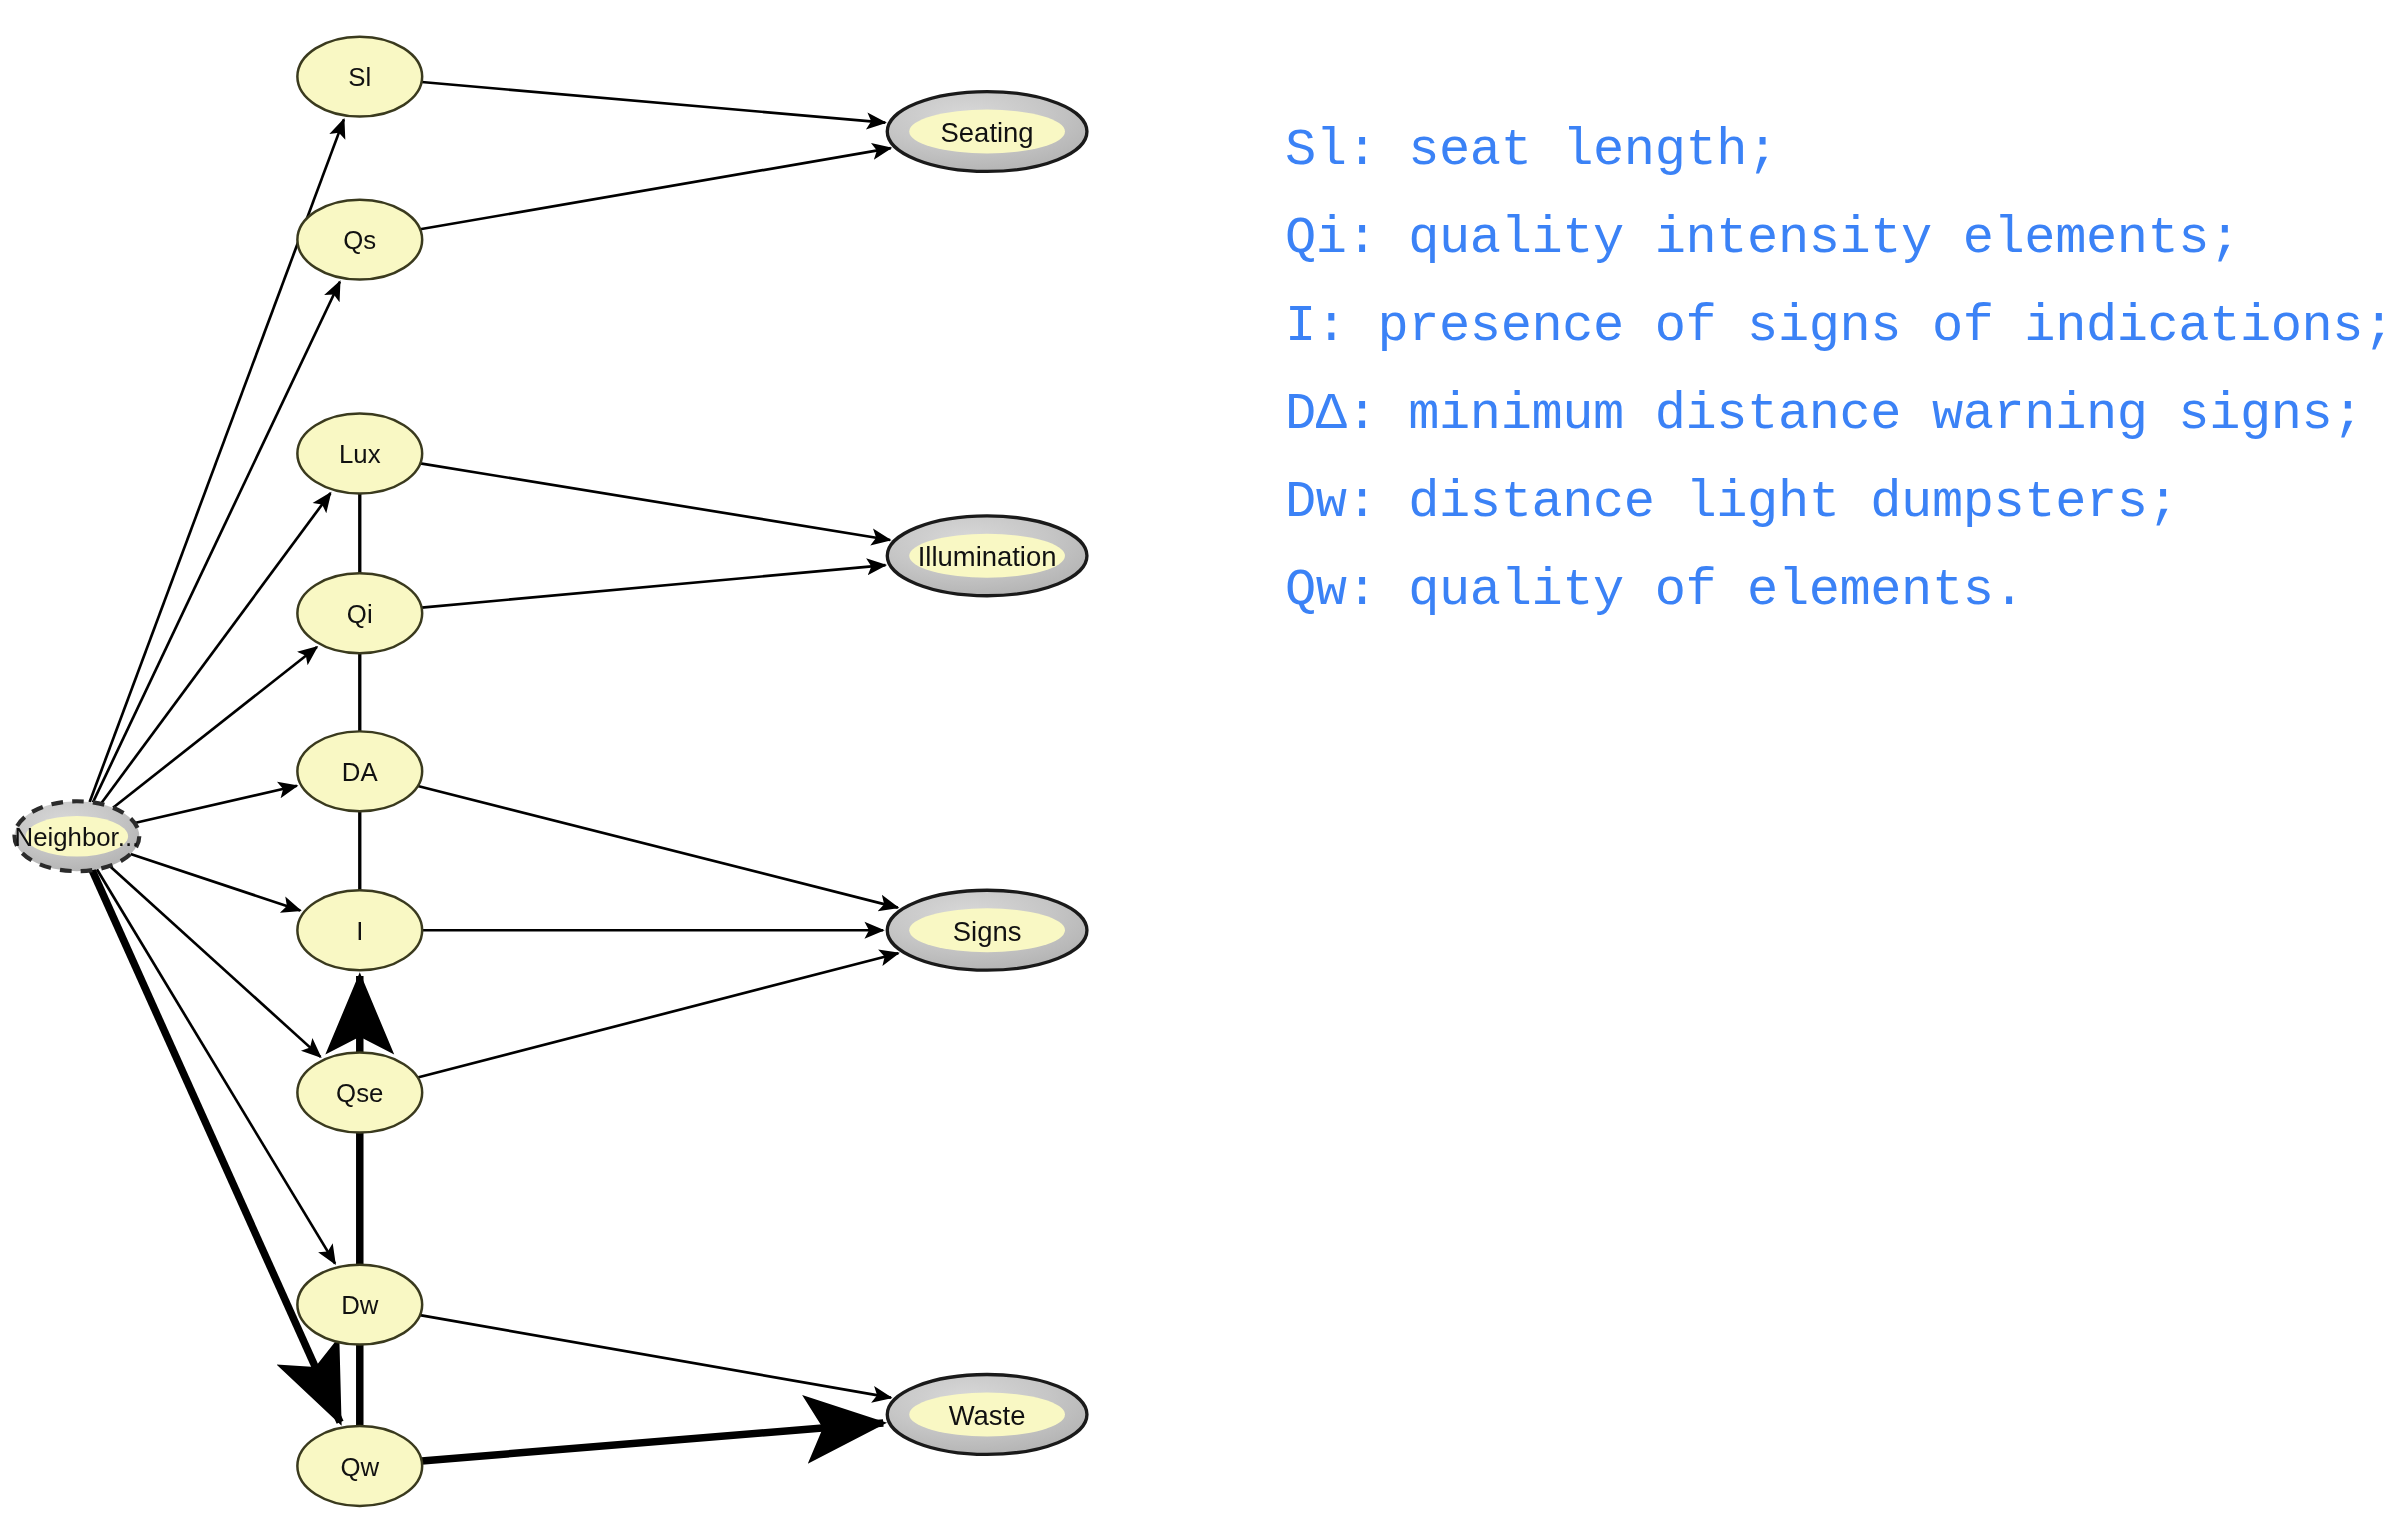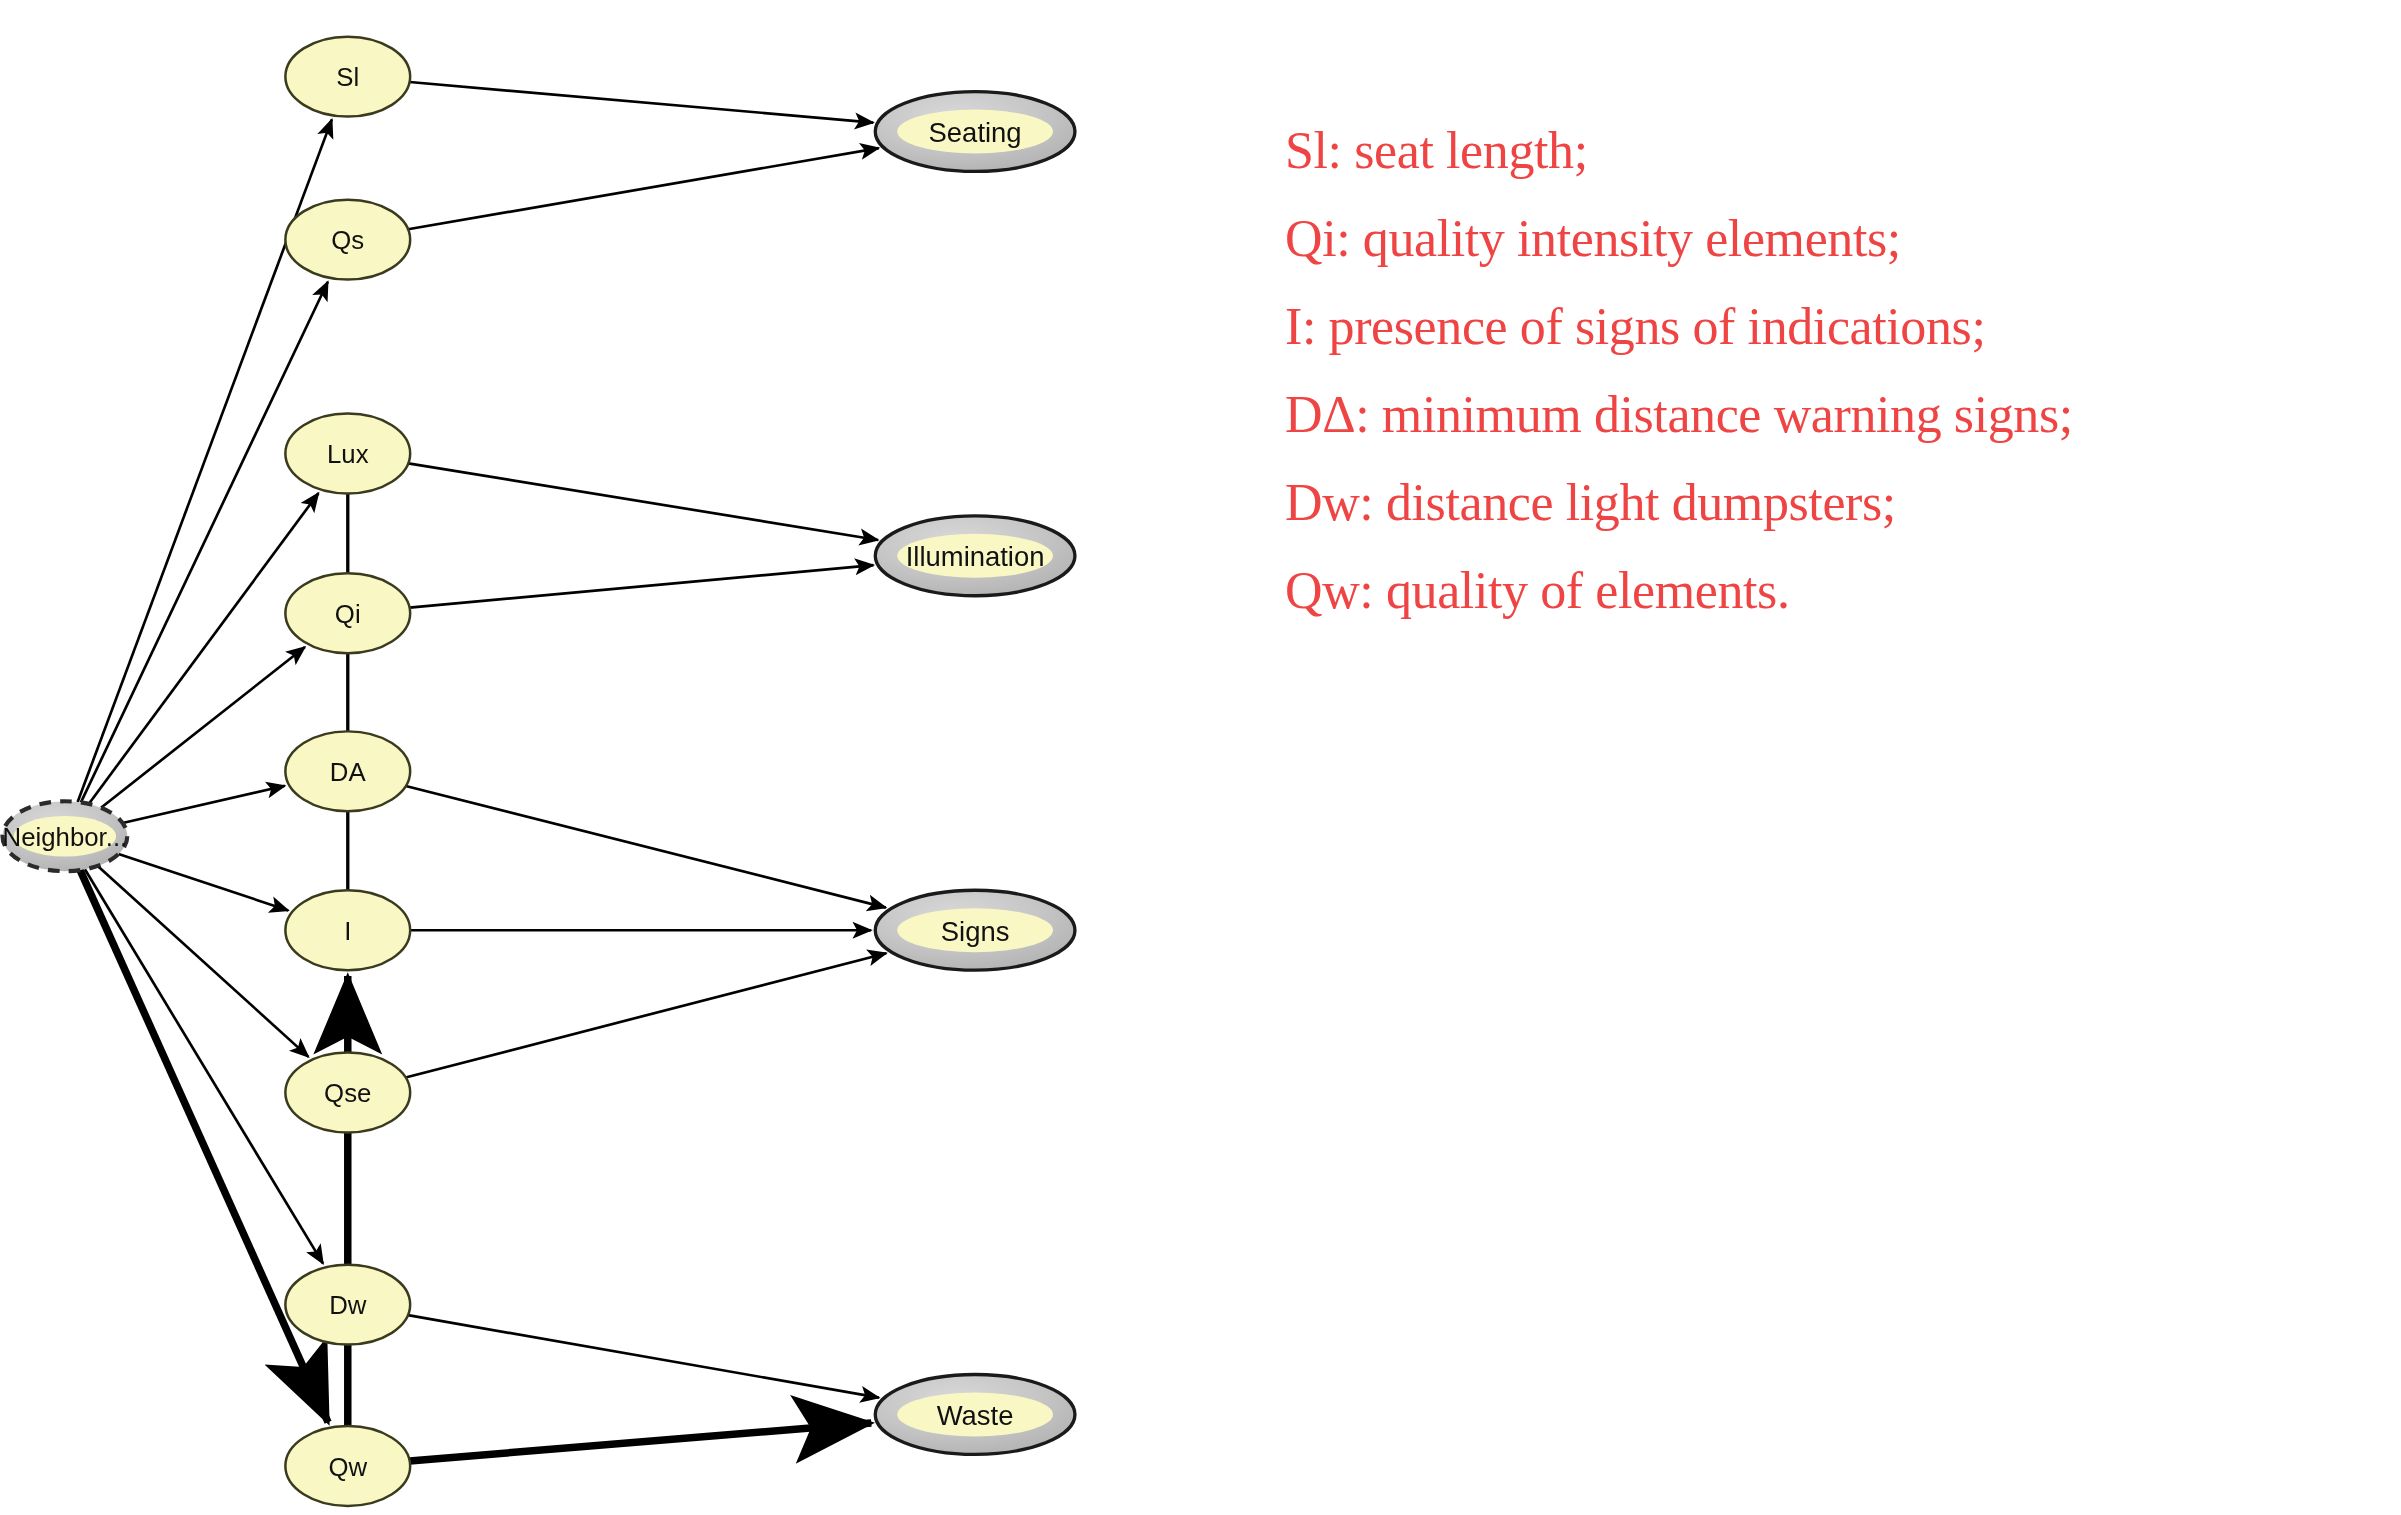--- a/index.html
+++ b/index.html
@@ -1,22 +1,22 @@
 <!DOCTYPE html>
 <html style="font-size:13.3px"><head>
 <meta charset="utf-8">
 <style>
   html,body{margin:0;padding:0;background:#ffffff;}
   body{width:2401px;height:1516px;position:relative;overflow:hidden;
        font-family:"Liberation Sans",sans-serif;}
-  #diagram-canvas{position:absolute;left:0;top:0;width:1248px;height:1268px;}
+  #diagram-canvas{position:absolute;left:12px;top:0;width:1248px;height:1268px;}
   #legend-panel{position:absolute;left:1285px;top:125px;width:1098px;
        font-family:"Liberation Serif",serif;}
-  .legend-line{font-size:52px;line-height:1.0;color:#ef4444;white-space:nowrap;
-       margin-bottom:36px;letter-spacing:-0.4px;}
+  .legend-line{font-size:52px;line-height:1.0;color:#3b82f6;white-space:nowrap;
+       margin-bottom:36px;letter-spacing:-0.4px;font-family:Liberation Mono, monospace;}
   svg{display:block;}
   .nd-label{font-family:"Liberation Sans",sans-serif;font-size:31px;fill:#111;
        text-anchor:middle;dominant-baseline:central;}
   .out-label{font-family:"Liberation Sans",sans-serif;font-size:33px;fill:#111;
        text-anchor:middle;dominant-baseline:central;}
   .root-label{font-family:"Liberation Sans",sans-serif;font-size:31px;fill:#111;
        text-anchor:middle;dominant-baseline:central;}
 </style>
 </head>
 <body>

